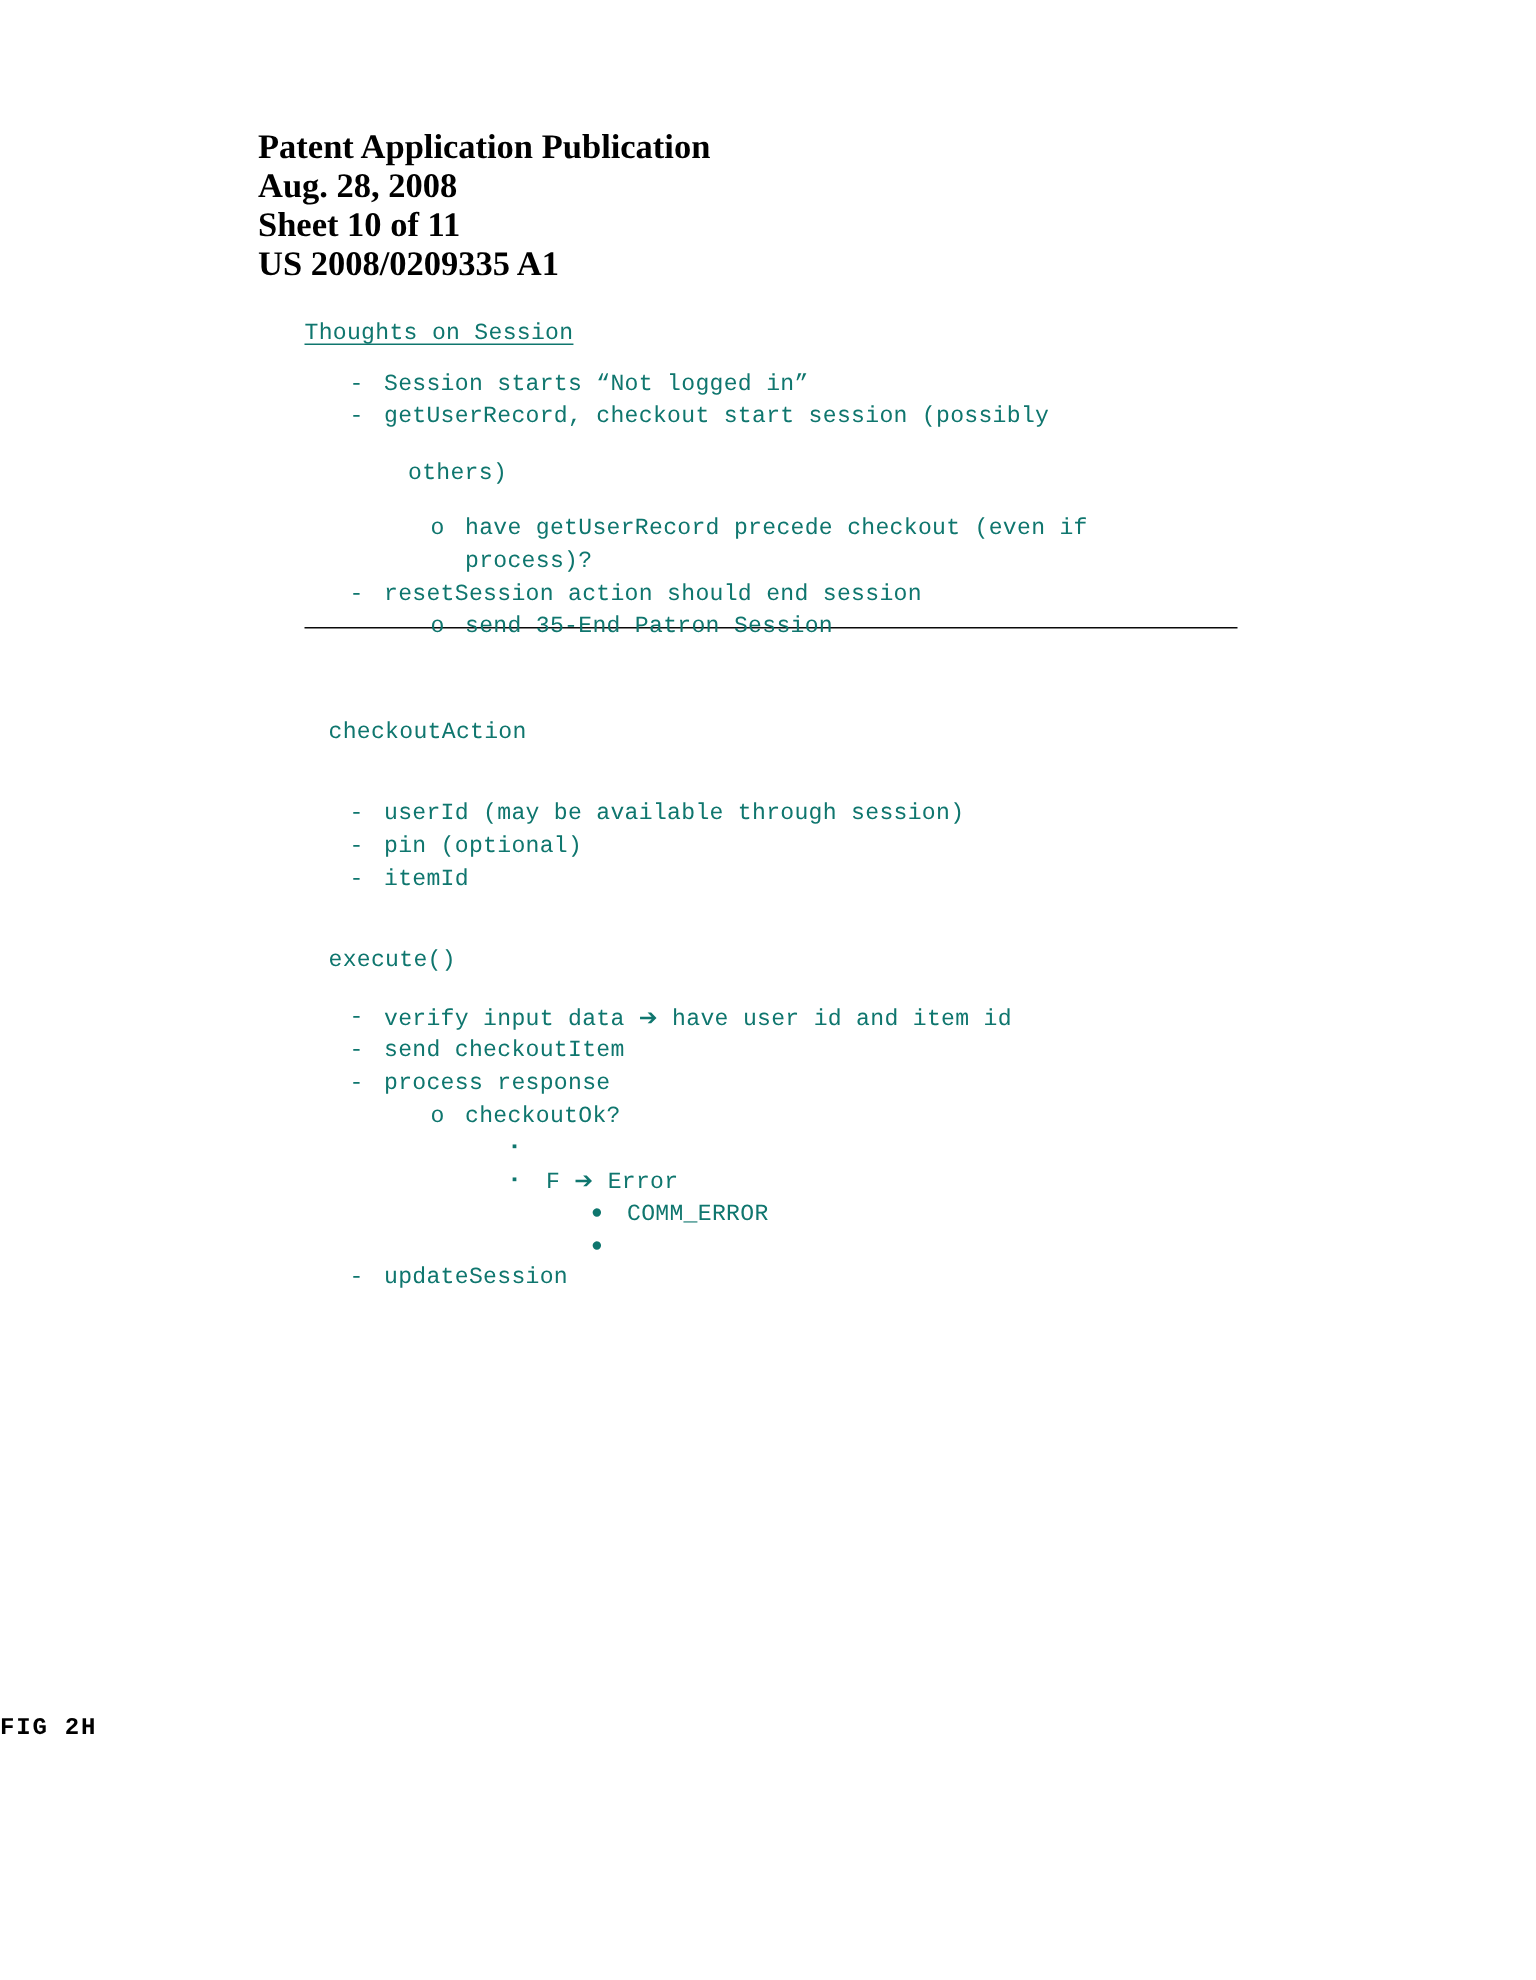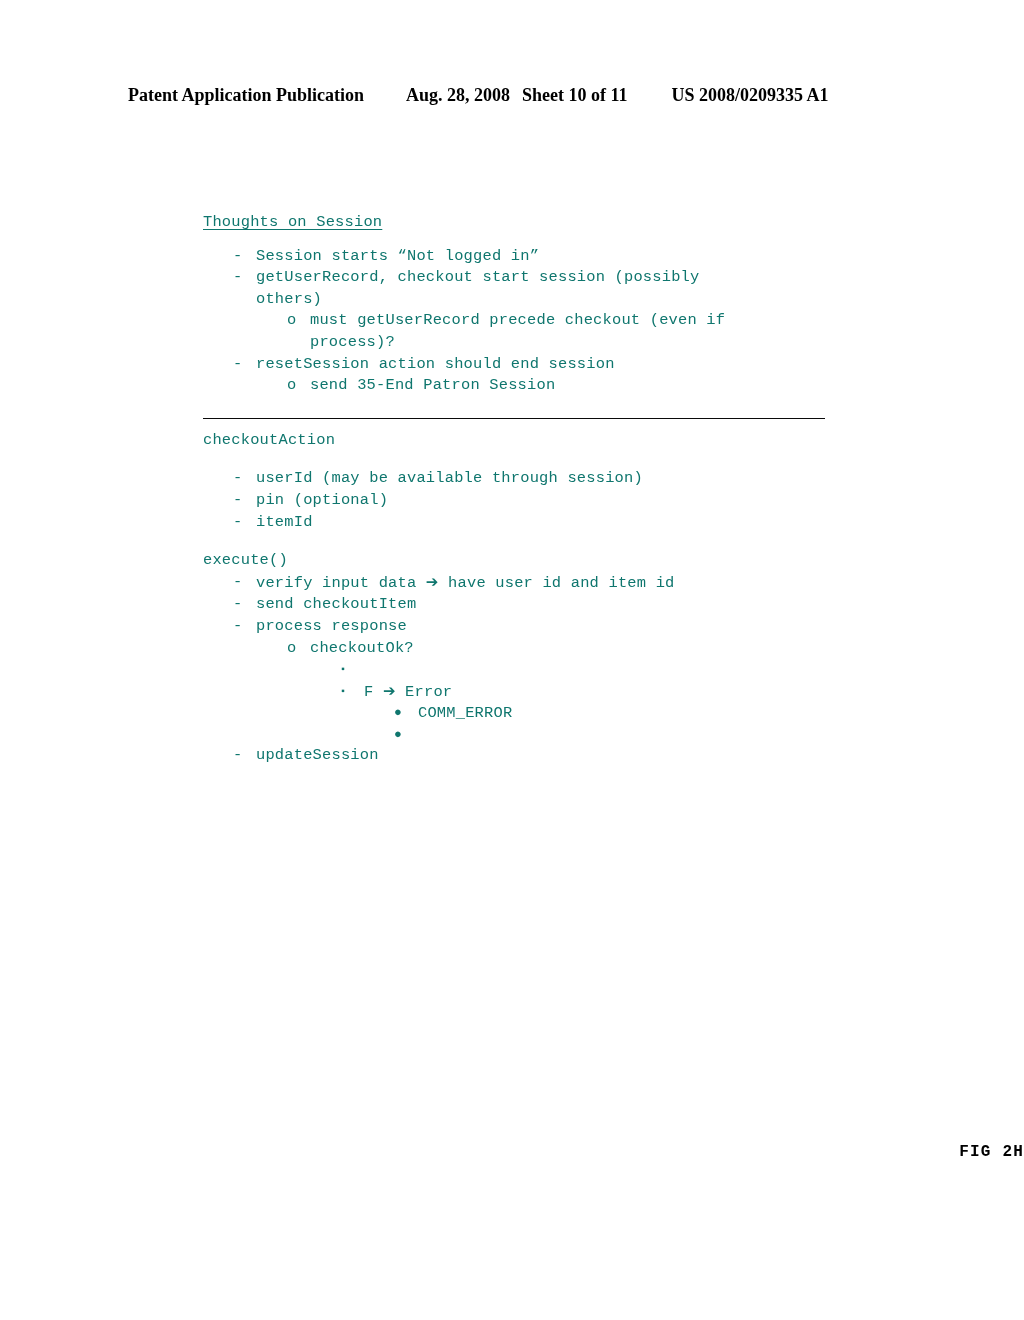--- a/index.html
+++ b/index.html
@@ -19,23 +19,24 @@
   
   .pub-header {
     position: absolute;
     top: 85px;
     left: 128px;
     width: 768px;
     display: flex;
     align-items: baseline;
     font-family: "Liberation Serif", serif;
     font-weight: bold;
-    font-size: 18px;
+    font-size: 23px;
     letter-spacing: 0px;
     white-space: nowrap;
+    flex-direction: column;
   }
   .pub-header .h-left   { flex: 0 0 auto; }
   .pub-header .h-mid    { flex: 0 0 auto; margin-left: 42px; }
   .pub-header .h-sheet  { flex: 0 0 auto; margin-left: 12px; }
   .pub-header .h-right  { flex: 0 0 auto; margin-left: 44px; }
 
   
   .doc-body {
     position: absolute;
     top: 212px;
@@ -49,21 +50,21 @@
   }
 
   .section-title {
     text-decoration: underline;
     text-underline-offset: 3px;
     margin: 0 0 12px 0;
     white-space: pre;
   }
 
   .plain-line {
-    margin: 0;
+    margin: 16px;
     white-space: pre;
   }
 
   .spacer-sm { height: 11px; }
   .spacer-md { height: 17px; }
   .spacer-lg { height: 22px; }
 
   
   .row {
     display: flex;
@@ -110,21 +111,21 @@
     height: 0;
     border-top: 1.6px solid #0a0a0a;
   }
 
   
   .fig-caption {
     position: absolute;
     top: 1143px;
     left: 0;
     width: 1024px;
-    text-align: right;
+    text-align: left;
     font-family: "Liberation Mono", "DejaVu Sans Mono", monospace;
     font-weight: bold;
     font-size: 16px;
     letter-spacing: 1.2px;
   }
 </style>
 </head>
 <body>
 
 <div class="pub-header">
@@ -146,21 +147,21 @@
   </div>
 
   <div class="row lvl1">
     <span class="marker">-</span>
     <span class="rtext">getUserRecord, checkout start session (possibly</span>
   </div>
   <div class="plain-line" style="padding-left:53px">others)</div>
 
   <div class="row lvl2">
     <span class="marker">o</span>
-    <span class="rtext">must getUserRecord precede checkout (even if</span>
+    <span class="rtext">have getUserRecord precede checkout (even if</span>
   </div>
   <div class="cont2">process)?</div>
 
   <div class="row lvl1">
     <span class="marker">-</span>
     <span class="rtext">resetSession action should end session</span>
   </div>
 
   <div class="row lvl2">
     <span class="marker">o</span>

